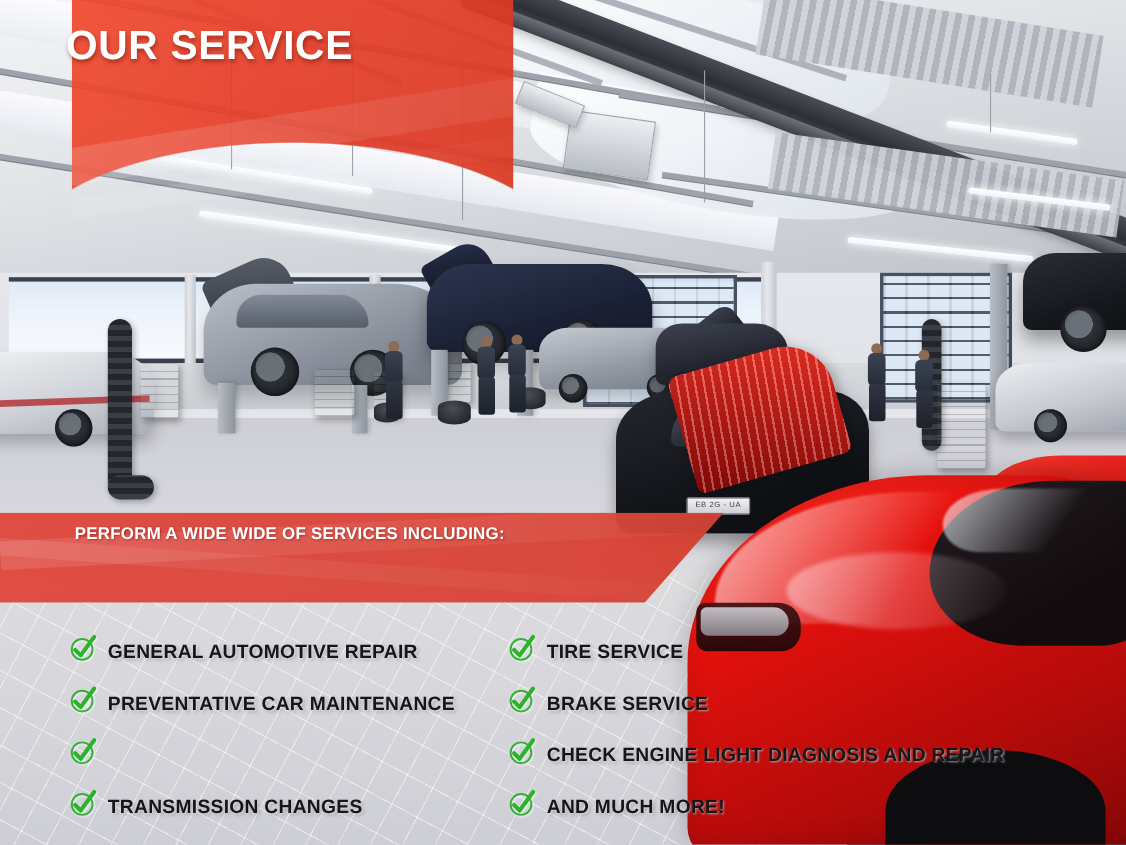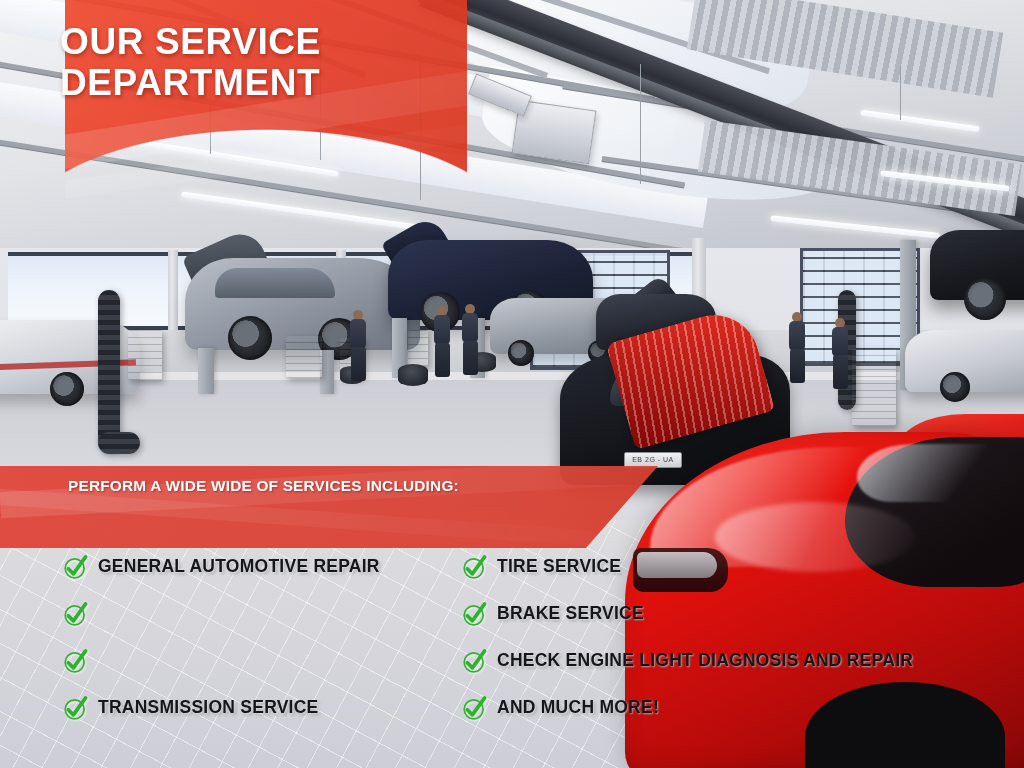--- a/index.html
+++ b/index.html
@@ -220,21 +220,21 @@
   .info-text { position:absolute; left:68px; top:475px; width:560px;
     color:#fff; font-size:15.4px; font-weight:bold; line-height:1.46;
     letter-spacing:.2px; text-shadow:1px 1px 2px rgba(110,20,10,.5); }
   .info-text span { display:block; }
 
   
   .checklist { position:absolute; left:0; top:556px; width:1024px; height:180px; }
   .col { position:absolute; top:0; }
   .col-left { left:62px; width:400px; }
   .col-right { left:461px; width:545px; }
-  .item { position:relative; height:47px; display:flex; align-items:flex-start; }
+  .item { position:relative; height:47px; display:flex; align-items:flex-end; }
   .chk { position:relative; width:25px; height:25px; flex:0 0 25px; margin-right:11px; }
   .chk svg { position:absolute; left:0; top:-2px; width:27px; height:27px;
     filter:drop-shadow(1px 1px 1px rgba(255,255,255,.75)); }
   .item-label { font-size:17.5px; font-weight:bold; color:#14161a;
     letter-spacing:.25px; white-space:nowrap;
     text-shadow:1px 1px 2px rgba(255,255,255,.55), 2px 2px 3px rgba(60,60,60,.35); }
 </style>
 </head>
 <body>
 
@@ -391,21 +391,20 @@
     </div>
   </div>
 
   <div class="title-panel">
     <div class="fillbox"></div>
     <div class="streak"></div>
     <div class="streak2"></div>
   </div>
   <div class="title-text">
     <span class="l1">OUR SERVICE</span>
-    <span class="l2">DEPARTMENT</span>
   </div>
 
   <div class="info-band">
     <div class="s1"></div>
     <div class="s2"></div>
   </div>
   <div class="info-text">
     <span>PERFORM A WIDE WIDE OF SERVICES INCLUDING:</span>
   </div>
 
@@ -421,37 +420,38 @@
         </span>
         <span class="item-label">GENERAL AUTOMOTIVE REPAIR</span>
       </div>
       <div class="item">
         <span class="chk">
           <svg viewBox="0 0 32 32">
               <circle cx="15" cy="17" r="11.2" fill="none" stroke="#35b035" stroke-width="2.1"></circle>
               <path d="M7.5 17.5 L13.5 23.5 L28 3.5" fill="none" stroke="#2cb32c" stroke-width="4.4" stroke-linecap="round" stroke-linejoin="round"></path>
             </svg>
         </span>
-      </div>
-      <div class="item">
-        <span class="chk">
-          <svg viewBox="0 0 32 32">
-              <circle cx="15" cy="17" r="11.2" fill="none" stroke="#35b035" stroke-width="2.1"></circle>
-              <path d="M7.5 17.5 L13.5 23.5 L28 3.5" fill="none" stroke="#2cb32c" stroke-width="4.4" stroke-linecap="round" stroke-linejoin="round"></path>
-            </svg>
-        </span>
-      </div>
-      <div class="item">
-        <span class="chk">
-          <svg viewBox="0 0 32 32">
-              <circle cx="15" cy="17" r="11.2" fill="none" stroke="#35b035" stroke-width="2.1"></circle>
-              <path d="M7.5 17.5 L13.5 23.5 L28 3.5" fill="none" stroke="#2cb32c" stroke-width="4.4" stroke-linecap="round" stroke-linejoin="round"></path>
-            </svg>
-        </span>
-        <span class="item-label">TRANSMISSION SERVICE</span>
+        <span class="item-label">PREVENTATIVE CAR MAINTENANCE</span>
+      </div>
+      <div class="item">
+        <span class="chk">
+          <svg viewBox="0 0 32 32">
+              <circle cx="15" cy="17" r="11.2" fill="none" stroke="#35b035" stroke-width="2.1"></circle>
+              <path d="M7.5 17.5 L13.5 23.5 L28 3.5" fill="none" stroke="#2cb32c" stroke-width="4.4" stroke-linecap="round" stroke-linejoin="round"></path>
+            </svg>
+        </span>
+      </div>
+      <div class="item">
+        <span class="chk">
+          <svg viewBox="0 0 32 32">
+              <circle cx="15" cy="17" r="11.2" fill="none" stroke="#35b035" stroke-width="2.1"></circle>
+              <path d="M7.5 17.5 L13.5 23.5 L28 3.5" fill="none" stroke="#2cb32c" stroke-width="4.4" stroke-linecap="round" stroke-linejoin="round"></path>
+            </svg>
+        </span>
+        <span class="item-label">TRANSMISSION CHANGES</span>
       </div>
     </div>
 
     <div class="col col-right">
       <div class="item">
         <span class="chk">
           <svg viewBox="0 0 32 32">
               <circle cx="15" cy="17" r="11.2" fill="none" stroke="#35b035" stroke-width="2.1"></circle>
               <path d="M7.5 17.5 L13.5 23.5 L28 3.5" fill="none" stroke="#2cb32c" stroke-width="4.4" stroke-linecap="round" stroke-linejoin="round"></path>
             </svg>

